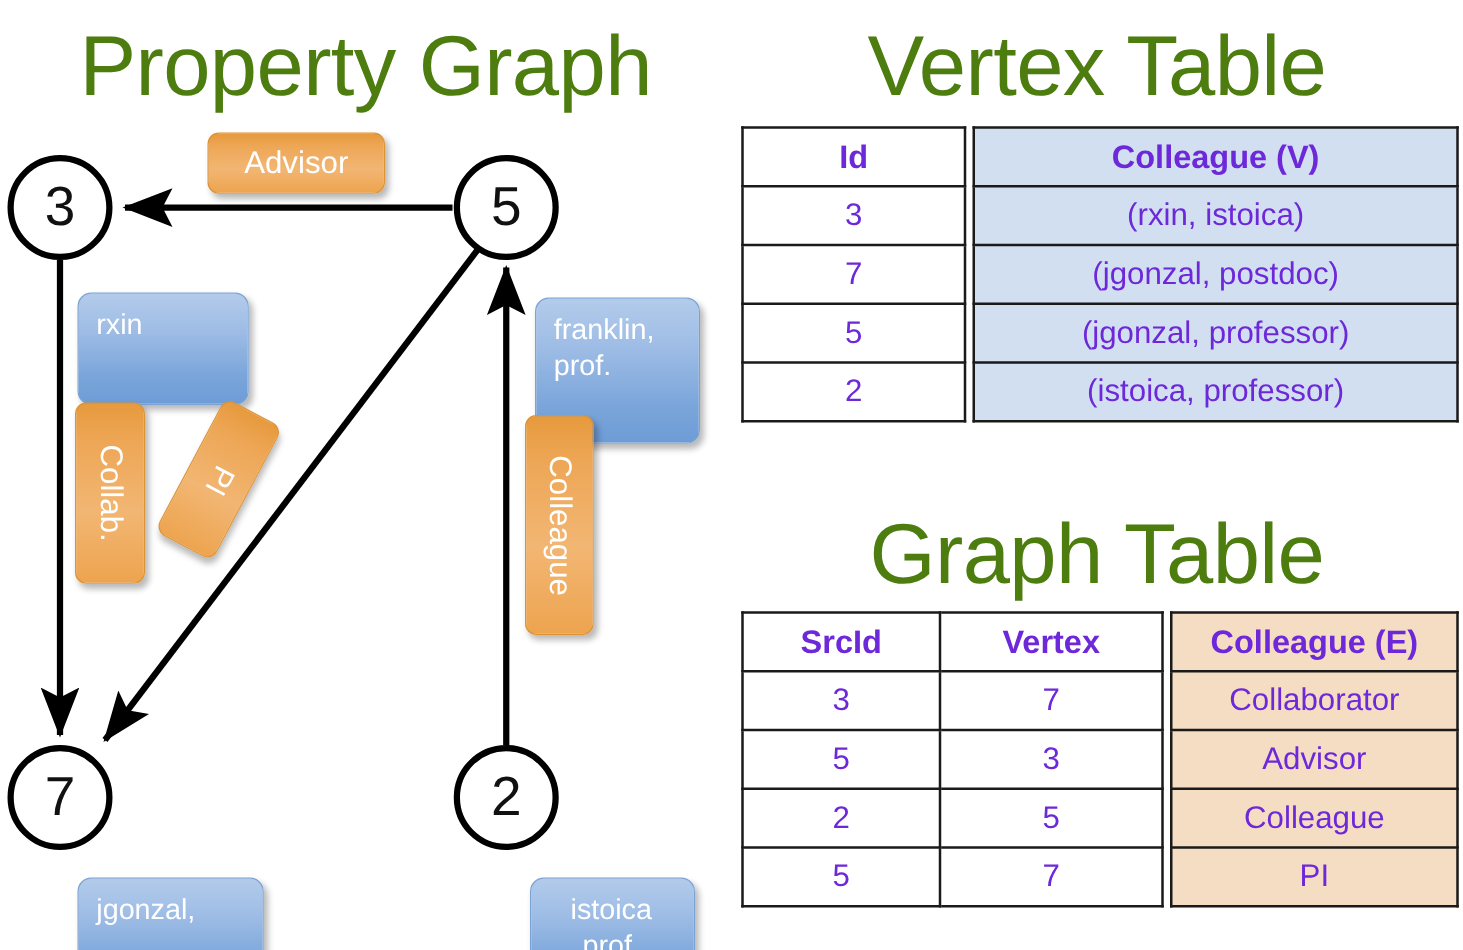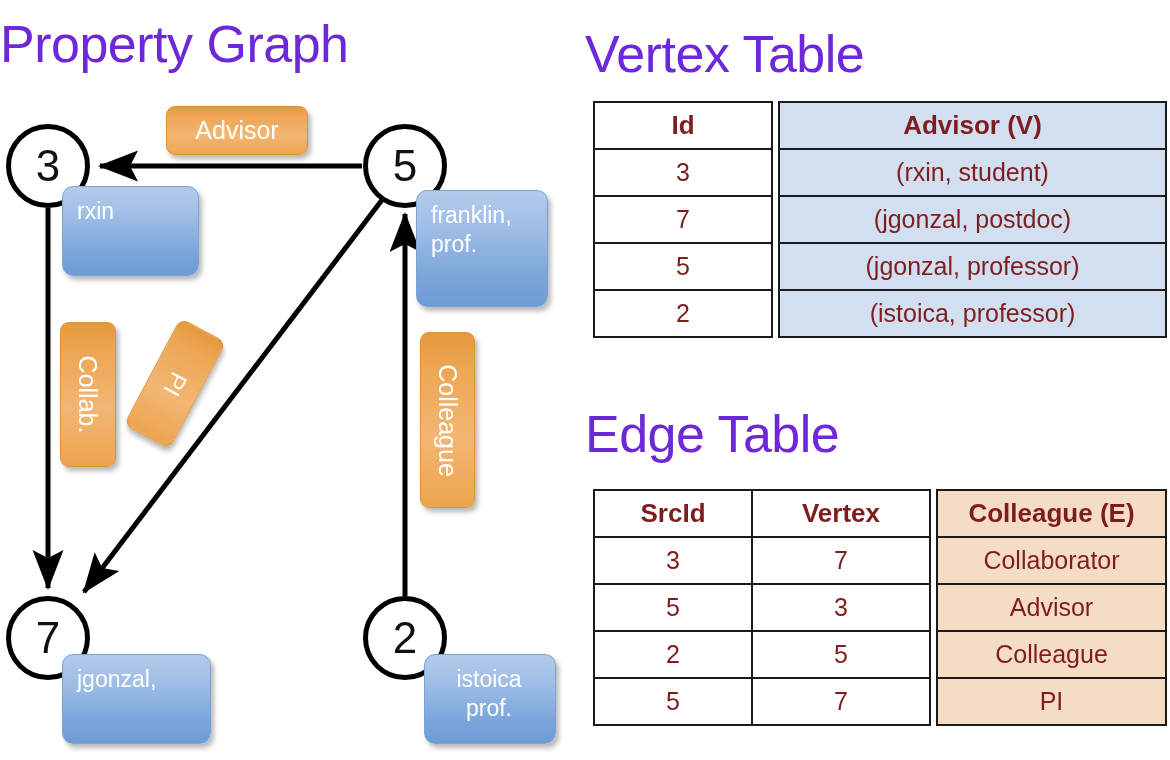--- a/index.html
+++ b/index.html
@@ -14,27 +14,28 @@
     overflow: hidden;
     font-family: "Liberation Sans", sans-serif;
     color: #000;
   }
 
   
   .big-title {
     position: absolute;
     font-family: "Liberation Sans", sans-serif;
     font-weight: 300;
-    font-size: 52px;
+    font-size: 68px;
     letter-spacing: -0.5px;
-    color: #6d28d9;
+    color: #4d7c0f;
     white-space: nowrap;
+    text-align: center;
   }
   #title-property-graph { left: 0;   top: 14px;  width: 585px; }
-  #title-vertex-table   { left: 585px; top: 14px; width: 585px; margin-top: 10px; }
+  #title-vertex-table   { left: 585px; top: 14px; width: 585px; }
   #title-edge-table     { left: 585px; top: 404px; width: 585px; }
 
   
   #graph-panel {
     position: absolute;
     left: 0; top: 0;
     width: 585px; height: 760px;
   }
   #graph-svg {
     position: absolute;
@@ -73,23 +74,24 @@
     border: 1px solid #7ba2d4;
     box-shadow: 3px 4px 5px rgba(0,0,0,0.28);
     color: #ffffff;
     font-size: 23px;
     font-weight: 300;
     font-family: "Liberation Sans", sans-serif;
     line-height: 1.28;
     padding: 10px 16px 10px 14px;
     box-sizing: border-box;
     z-index: 6;
+    margin-top: 48px;
   }
   #prop-rxin     { left: 62px;  top: 186px; width: 137px; height: 90px; }
-  #prop-franklin { left: 416px; top: 190px; width: 132px; height: 117px; }
+  #prop-franklin { left: 428px; top: 190px; width: 132px; height: 117px; }
   #prop-jgonzal  { left: 62px;  top: 654px; width: 149px; height: 90px; }
   #prop-istoica  { left: 424px; top: 654px; width: 132px; height: 90px; text-align: center; }
 
   
   .edge-label {
     position: absolute;
     border-radius: 9px;
     background: linear-gradient(to bottom, #e79a3d 0%, #eda655 20%, #f2b673 60%, #eda44f 100%);
     border: 1px solid #dd9236;
     box-shadow: 3px 4px 5px rgba(0,0,0,0.28);
@@ -122,21 +124,21 @@
     border-collapse: collapse;
     font-family: "Liberation Sans", sans-serif;
     font-weight: 300;
     table-layout: fixed;
   }
   .tbl td, .tbl th {
     border: 2px solid #1a1a1a;
     text-align: center;
     font-weight: 300;
     font-size: 25px;
-    color: #7f1d1d;
+    color: #6d28d9;
     padding: 0;
     height: 47px;
     box-sizing: border-box;
   }
   .tbl th {
     font-weight: bold;
     font-size: 26px;
   }
   .spacer-col {
     border: none !important;
@@ -235,48 +237,48 @@
 <table class="tbl" id="vertex-table">
   <colgroup>
     <col class="c-id">
       <col class="c-gap">
       <col class="c-prop">
   </colgroup>
   <thead>
     <tr>
       <th>Id</th>
       <td class="spacer-col"></td>
-      <th class="fill-blue">Advisor (V)</th>
+      <th class="fill-blue">Colleague (V)</th>
     </tr>
   </thead>
   <tbody>
     <tr>
       <td>3</td>
       <td class="spacer-col"></td>
-      <td class="fill-blue">(rxin, student)</td>
+      <td class="fill-blue">(rxin, istoica)</td>
     </tr>
     <tr>
       <td>7</td>
       <td class="spacer-col"></td>
       <td class="fill-blue">(jgonzal, postdoc)</td>
     </tr>
     <tr>
       <td>5</td>
       <td class="spacer-col"></td>
       <td class="fill-blue">(jgonzal, professor)</td>
     </tr>
     <tr>
       <td>2</td>
       <td class="spacer-col"></td>
       <td class="fill-blue">(istoica, professor)</td>
     </tr>
   </tbody>
 </table>
 
-<div class="big-title" id="title-edge-table">Edge Table</div>
+<div class="big-title" id="title-edge-table">Graph Table</div>
 
 <table class="tbl" id="edge-table">
   <colgroup>
     <col class="c-src">
       <col class="c-dst">
       <col class="c-gap">
       <col class="c-prop">
   </colgroup>
   <thead>
     <tr>

